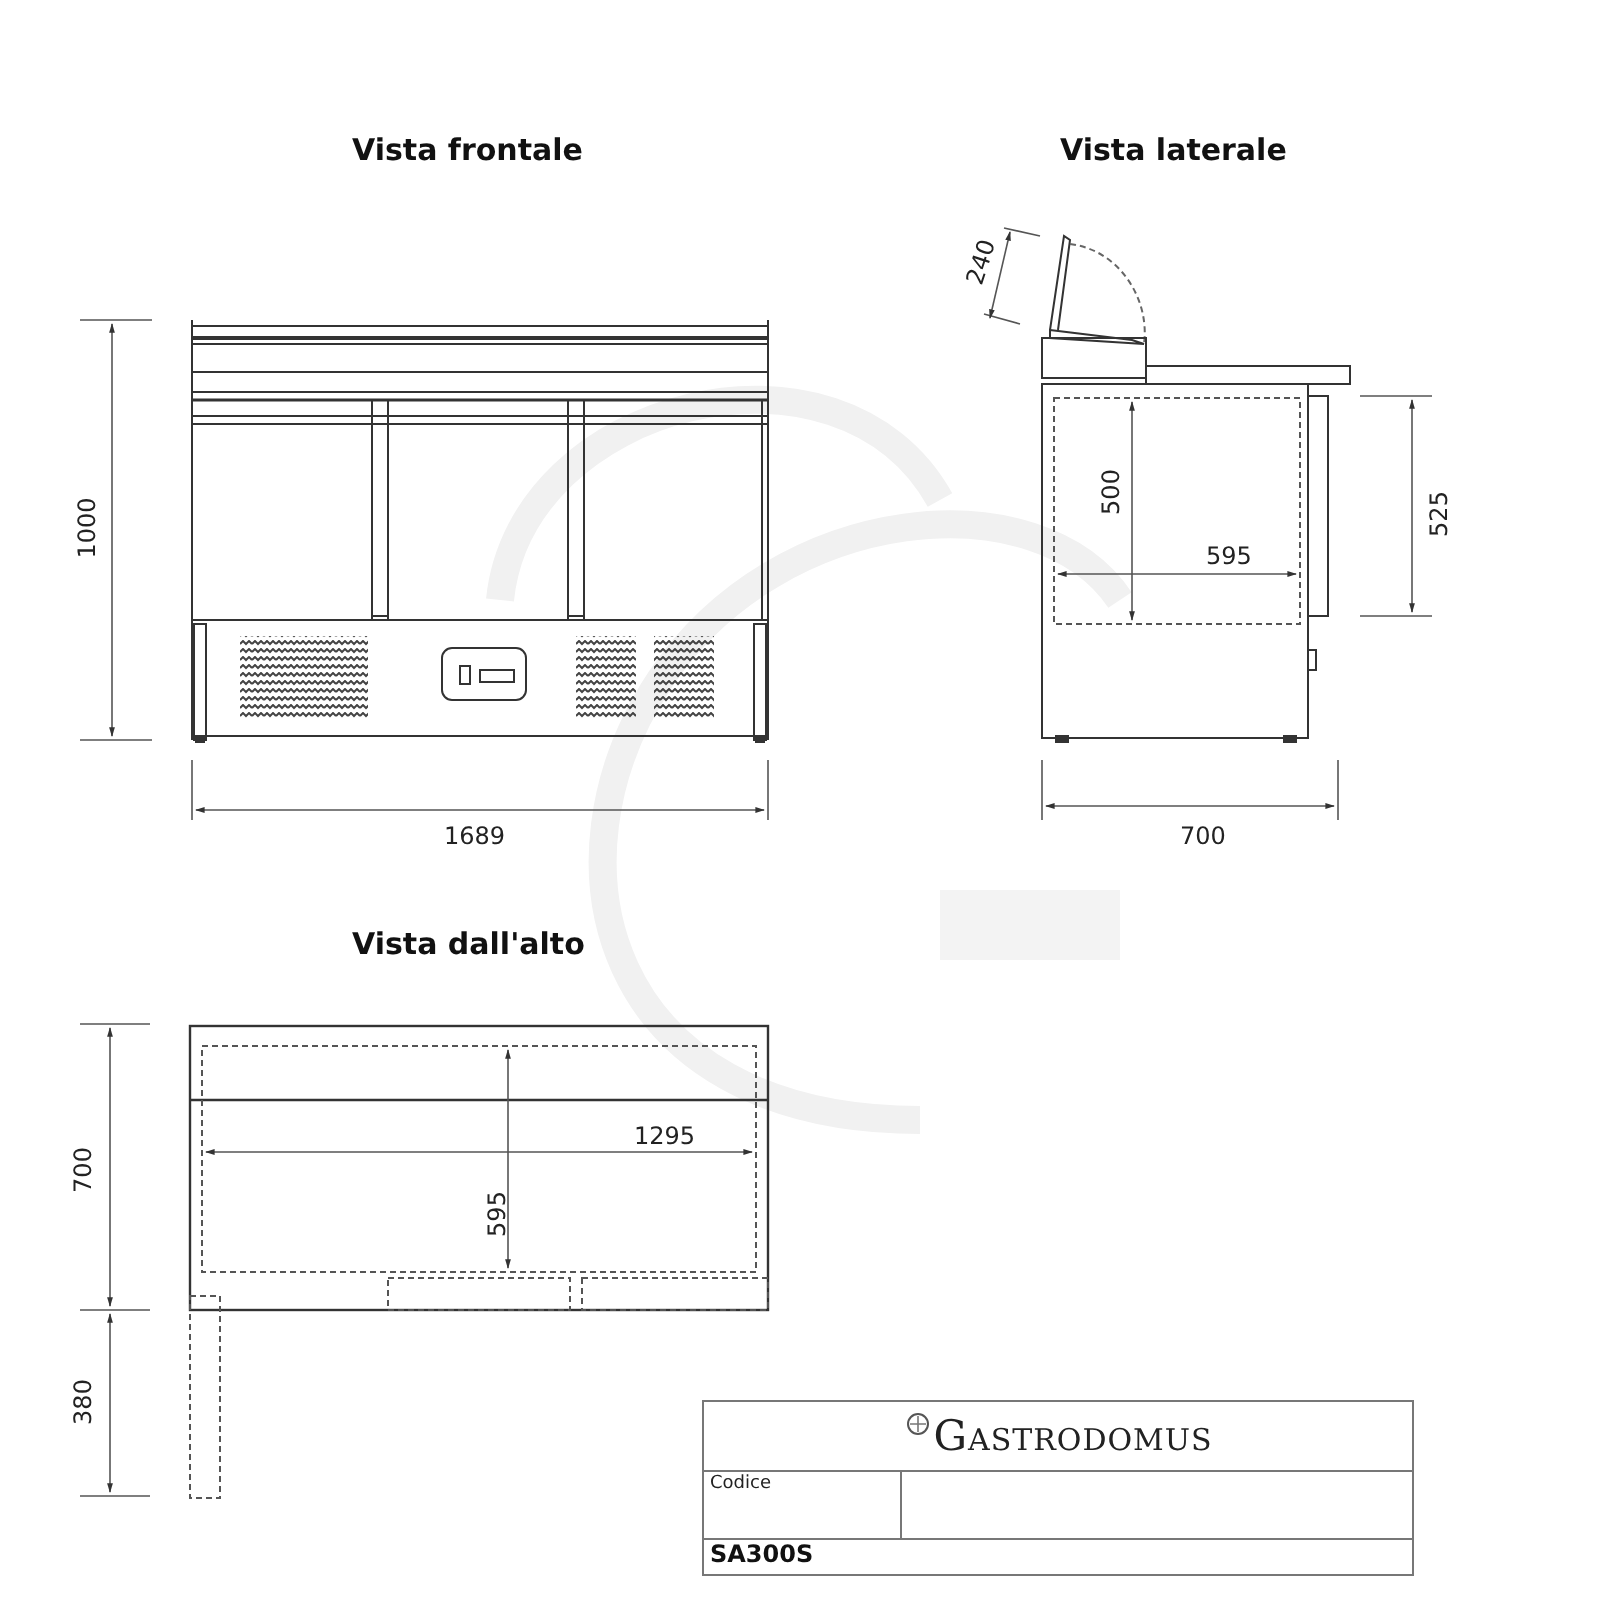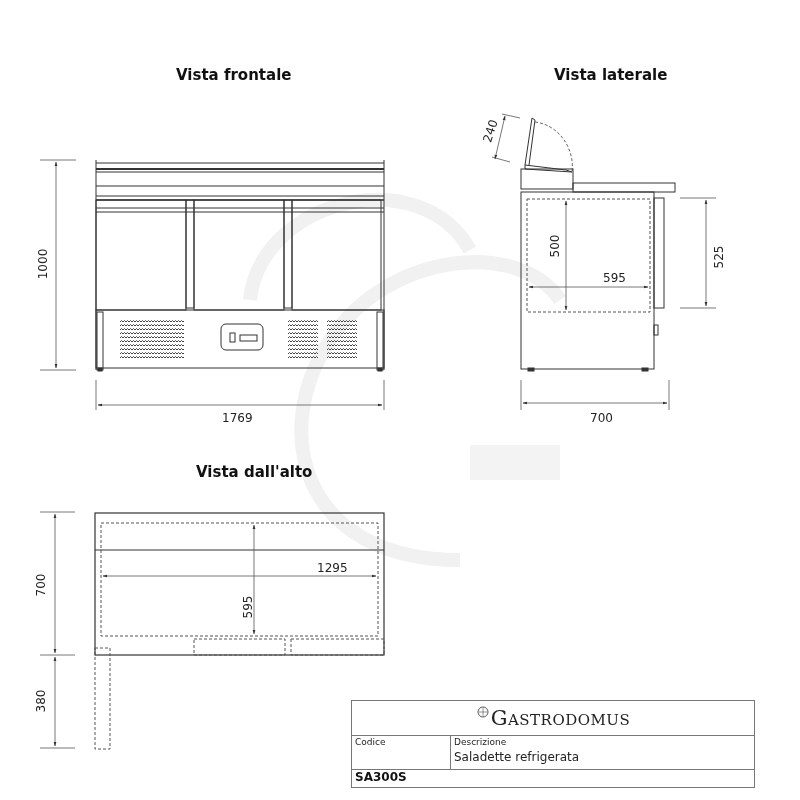--- a/index.html
+++ b/index.html
@@ -2,21 +2,21 @@
 <html><head>
 <meta charset="utf-8">
 <style>
   html, body { margin:0; padding:0; background:#ffffff; }
   body { width:800px; height:800px; position:relative; overflow:hidden; font-family:"DejaVu Sans", sans-serif; color:#111; }
   .view-title { position:absolute; font-family:"DejaVu Sans", sans-serif; font-weight:bold; font-size:15px; color:#111; }
   .dim { position:absolute; font-family:"DejaVu Sans", sans-serif; font-size:12px; color:#222; }
   .dim.rot { transform:rotate(-90deg); transform-origin:center center; }
   .dim.rot60 { transform:rotate(-72deg); transform-origin:center center; }
   svg.drawing { position:absolute; left:0; top:0; }
-  .titleblock { position:absolute; left:351px; top:700px; width:404px; height:88px; border:1px solid #777; box-sizing:border-box; background:#fff; }
+  .titleblock { position:absolute; left:351px; top:700px; width:356px; height:88px; border:1px solid #777; box-sizing:border-box; background:#fff; }
   .tb-brand { position:absolute; left:0; top:0; width:100%; height:34px; border-bottom:1px solid #777; display:flex; align-items:center; justify-content:center; }
   .tb-brand-name { font-family:"DejaVu Serif", serif; font-size:15px; letter-spacing:0.5px; color:#222; }
   .tb-brand-name .big { font-size:21px; }
   .tb-row { position:absolute; left:0; top:34px; width:100%; height:34px; border-bottom:1px solid #777; }
   .tb-code { position:absolute; left:0; top:0; width:98px; height:100%; border-right:1px solid #777; }
   .tb-desc { position:absolute; left:99px; top:0; right:0; height:100%; }
   .tb-label { position:absolute; left:3px; top:2px; font-size:9px; color:#222; }
   .tb-code-val { position:absolute; left:3px; top:15px; font-size:12px; font-weight:bold; color:#111;margin-top:20px; }
   .tb-desc-val { position:absolute; left:3px; top:15px; font-size:12px; color:#222; }
   .tb-footer { position:absolute; left:3px; top:72px; font-size:9px; color:#222; white-space:nowrap; }
@@ -138,25 +138,25 @@
     <line x1="103" y1="576" x2="376" y2="576" marker-start="url(#arr)" marker-end="url(#arr)"></line>
     <line x1="40" y1="512" x2="75" y2="512"></line>
     <line x1="40" y1="655" x2="75" y2="655"></line>
     <line x1="40" y1="748" x2="75" y2="748"></line>
     <line x1="55" y1="514" x2="55" y2="653" marker-start="url(#arr)" marker-end="url(#arr)"></line>
     <line x1="55" y1="657" x2="55" y2="746" marker-start="url(#arr)" marker-end="url(#arr)"></line>
   </g>
 </svg>
 
 <div class="view-title" style="left:176px; top:66px;">Vista frontale</div>
-<div class="view-title" style="left:530px; top:66px;margin-left:24px;">Vista laterale</div>
-<div class="view-title" style="left:176px; top:463px;margin-left:20px;">Vista dall'alto</div>
+<div class="view-title" style="left:530px; top:66px;">Vista laterale</div>
+<div class="view-title" style="left:176px; top:463px;">Vista dall'alto</div>
 
 <div class="dim rot" style="left:28px; top:257px;">1000</div>
-<div class="dim" style="left:222px; top:411px;">1769</div>
+<div class="dim" style="left:222px; top:411px;">1689</div>
 
 <div class="dim rot60" style="left:479px; top:124px;">240</div>
 <div class="dim rot" style="left:544px; top:239px;">500</div>
 <div class="dim" style="left:603px; top:271px;">595</div>
 <div class="dim rot" style="left:708px; top:250px;">525</div>
 <div class="dim" style="left:590px; top:411px;">700</div>
 
 <div class="dim" style="left:301px; top:561px;margin-left:16px;">1295</div>
 <div class="dim rot" style="left:237px; top:600px;">595</div>
 <div class="dim rot" style="left:30px; top:578px;">700</div>
@@ -168,18 +168,14 @@
       <circle cx="7" cy="7" r="5" fill="none" stroke="#555" stroke-width="1"></circle>
       <path d="M3,7 L11,7 M7,3 L7,11" stroke="#777" stroke-width="0.8"></path>
     </svg>
     <span class="tb-brand-name"><span class="big">G</span><span>ASTRODOMUS</span></span>
   </div>
   <div class="tb-row">
     <div class="tb-code">
       <div class="tb-label">Codice</div>
       <div class="tb-code-val">SA300S</div>
     </div>
-    <div class="tb-desc">
-      <div class="tb-label">Descrizione</div>
-      <div class="tb-desc-val">Saladette refrigerata</div>
-    </div>
   </div>
 </div>
 
 </body></html>

